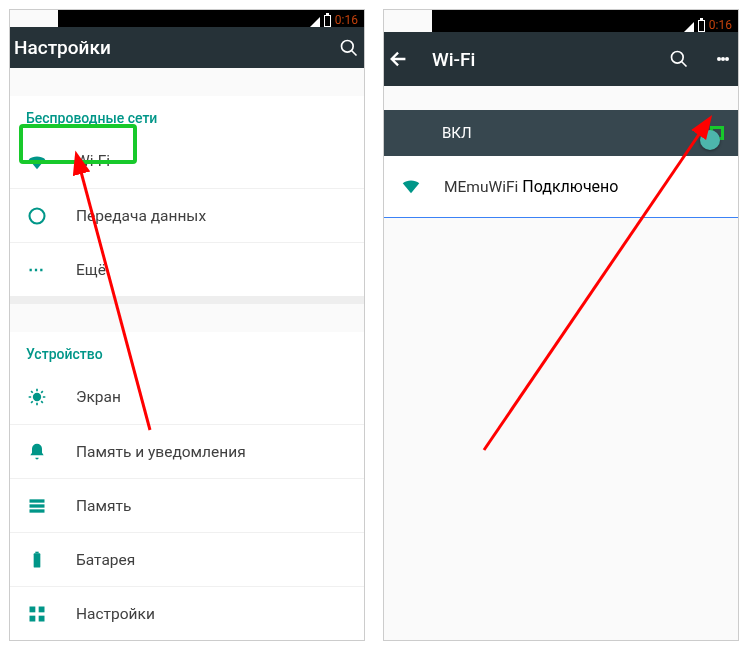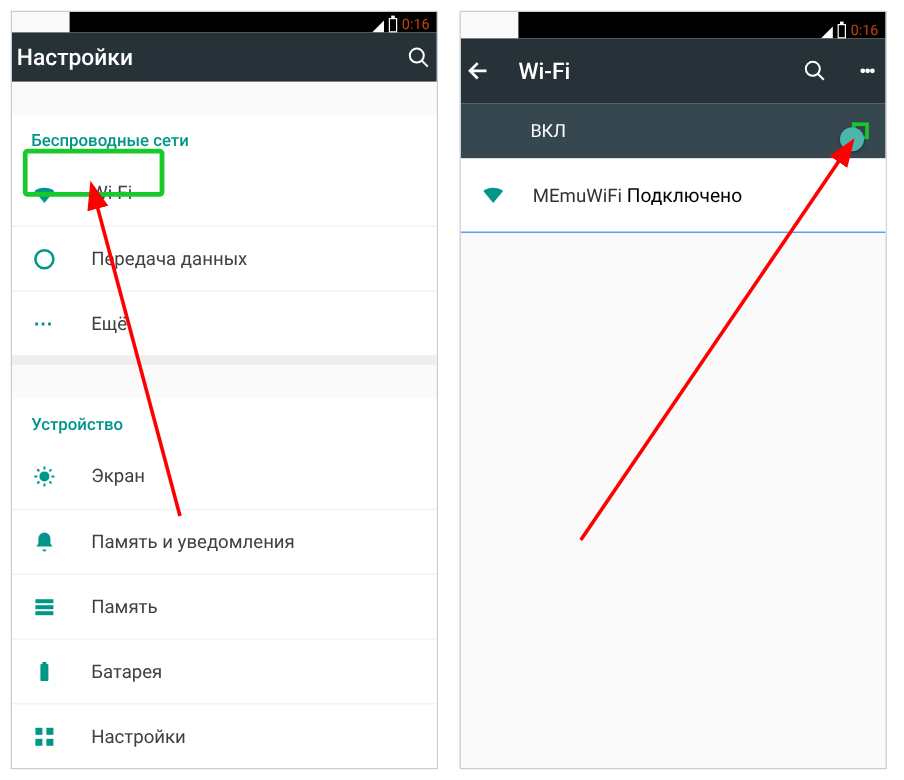--- a/index.html
+++ b/index.html
@@ -58,20 +58,21 @@
   }
   .appbar .title { font-size: 19px; font-weight: 500; flex: 1; }
   .appbar .iconbtn { width: 22px; height: 22px; display:flex; align-items:center; justify-content:center; }
   .subbar {
     background: #37474f;
     color: #fff;
     height: 46px;
     display: flex;
     align-items: center;
     padding: 0 0 0 58px;
+    margin-top: 24px;
   }
   .subbar .label { font-size: 15px; flex: 1; }
   .subbar .toggle-wrap {
     margin-right: 14px;
     border: 3px solid #18C92B;
     padding: 4px;
   }
   .toggle {
     width: 34px; height: 14px;
     background: #5c7d85;

